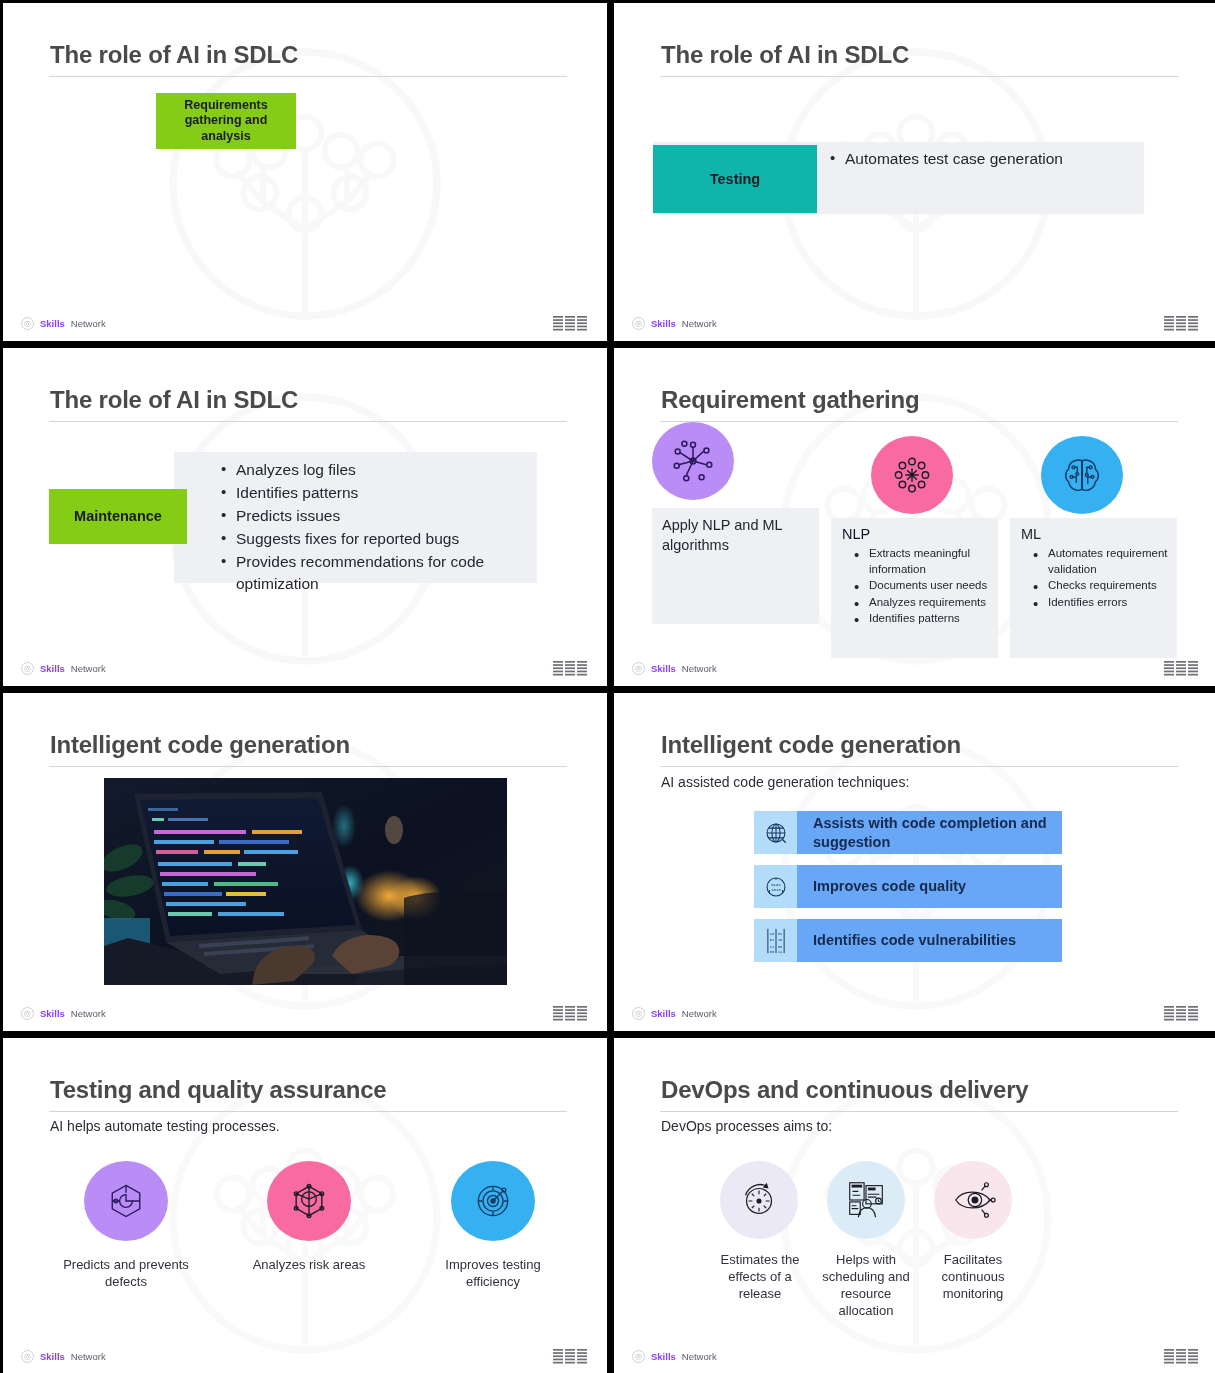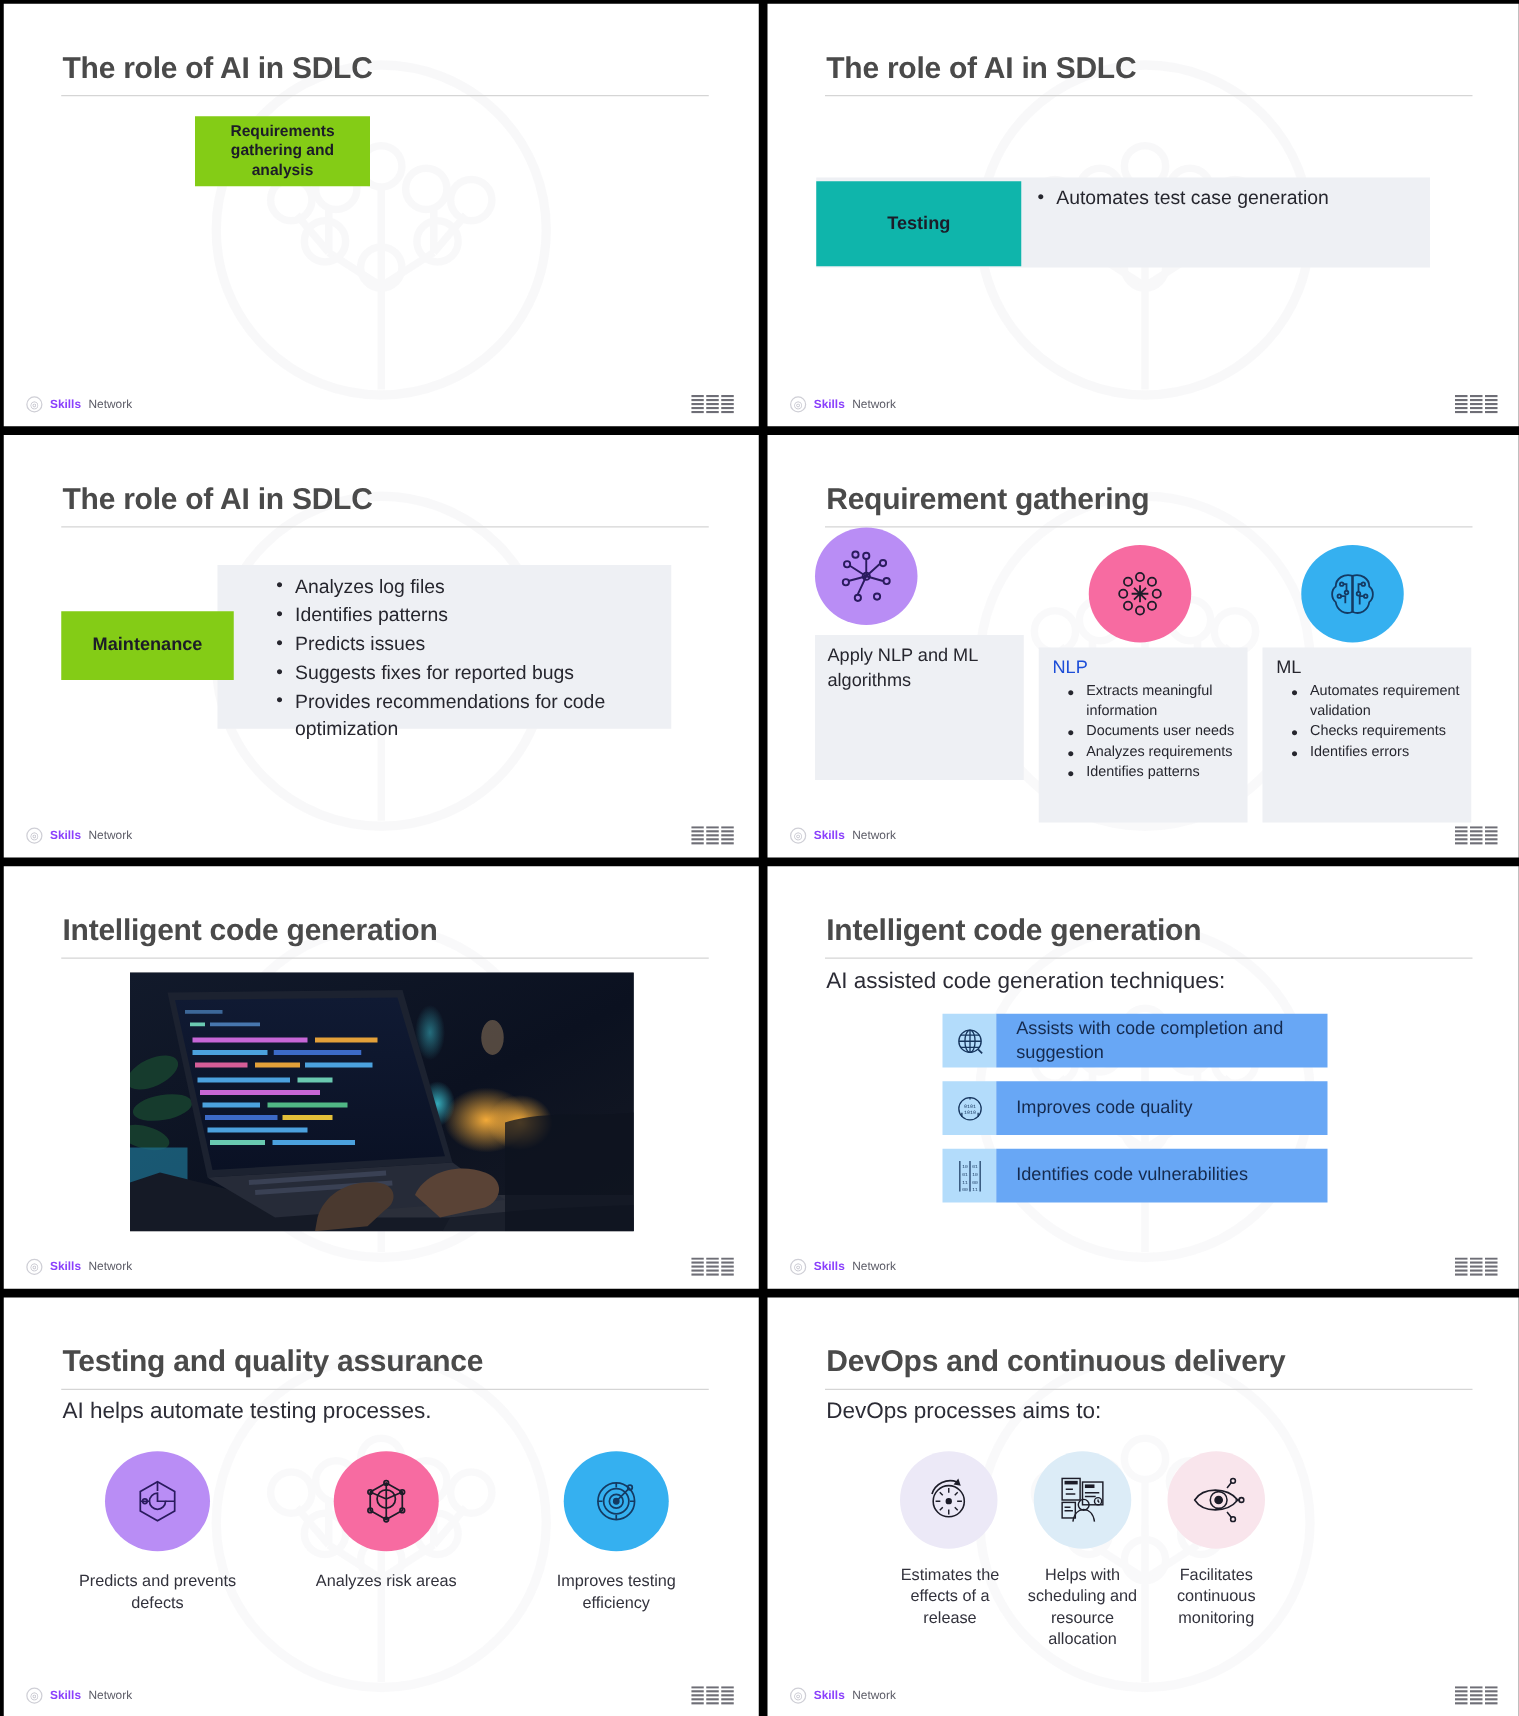--- a/index.html
+++ b/index.html
@@ -104,21 +104,21 @@
   }
   .bullets li::before {
     content: "•";
     position: absolute; left: 0; top: -1px;
     font-size: 15px;
   }
 
   .subtitle {
     position: absolute;
     left: 47px;
-    font-size: 18px;
+    font-size: 14px;
     color: #2c2c36;
     text-align: center;
   }
 
   
   .circle {
     position: absolute;
     border-radius: 50%;
     display: flex; align-items: center; justify-content: center;
   }
@@ -135,21 +135,21 @@
   .cg-row { position: absolute; display: flex; align-items: stretch; }
   .cg-ico {
     width: 43px;
     background: #b3dcfb;
     display: flex; align-items: center; justify-content: center;
   }
   .cg-lbl {
     background: #68a7f5;
     display: flex; align-items: center;
     padding-left: 16px;
-    font-size: 14.5px; font-weight: 400;
+    font-size: 14.5px; font-weight: 700;
     color: #152a4e;
     line-height: 1.25;
   }
 
   
   .photo {
     position: absolute;
     overflow: hidden;
     background: #0d1320;
   }
@@ -360,21 +360,21 @@
           <circle cx="38" cy="24" r="3.4"></circle>
         <circle cx="34" cy="34" r="3.4"></circle>
           <circle cx="24" cy="38" r="3.4"></circle>
           <circle cx="14" cy="34" r="3.4"></circle>
         <circle cx="10" cy="24" r="3.4"></circle>
           <circle cx="14" cy="14" r="3.4"></circle>
         <path d="M24 17 L24 31 M17 24 L31 24 M19 19 L29 29 M29 19 L19 29"></path>
       </svg>
     </div>
     <div class="panel" style="left:217px; top:170px; width:167px; height:140px;"></div>
-    <div style="position:absolute; left:228px; top:178px; font-size:14.5px; color:#1d4ed8;">NLP</div>
+    <div style="position:absolute; left:228px; top:178px; font-size:14.5px; color:#0f172a;">NLP</div>
     <ul class="bullets" style="position:absolute; left:240px; top:198px; width:140px; font-size:11.5px; line-height:1.35;">
       <li>Extracts meaningful information</li>
       <li>Documents user needs</li>
       <li>Analyzes requirements</li>
       <li>Identifies patterns</li>
     </ul>
 
     <div class="circle" style="left:427px; top:88px; width:82px; height:78px; background:#35b0f0;">
       <svg width="46" height="46" viewBox="0 0 48 48" fill="none" stroke="#143a63" stroke-width="1.5">
         <path d="M24 9 C17 7 10 11 10 18 C6 21 6 28 10 31 C11 38 18 42 24 39 Z"></path>

